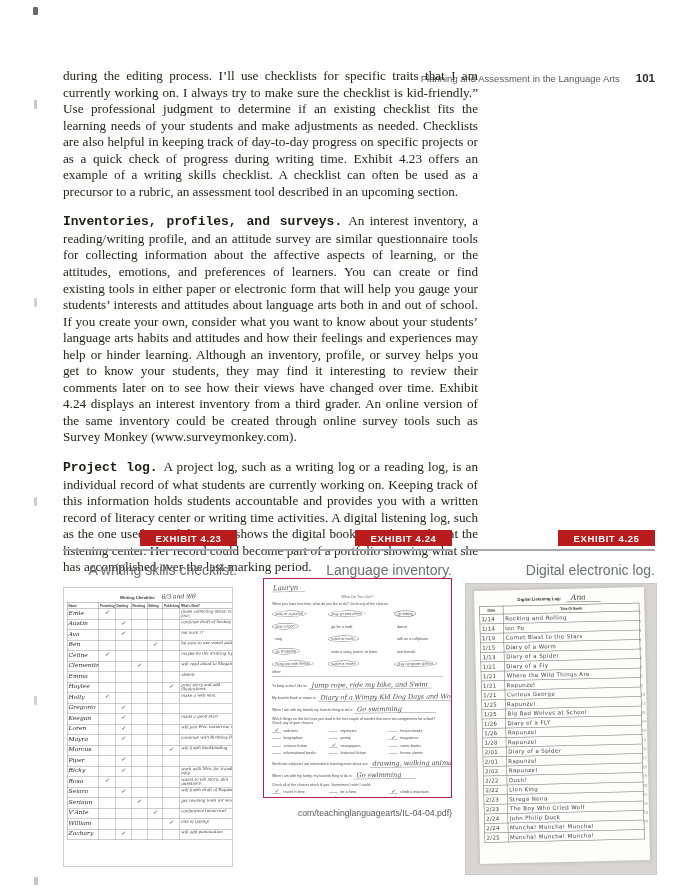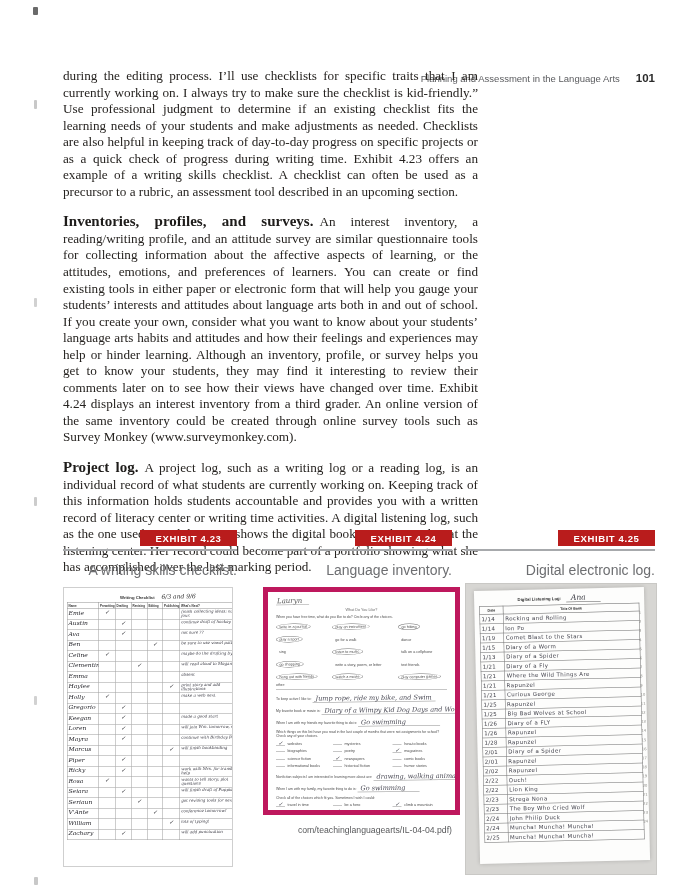--- a/index.html
+++ b/index.html
@@ -5,21 +5,21 @@
   html,body{margin:0;padding:0;}
   body{width:691px;height:896px;position:relative;background:#ffffff;overflow:hidden;
        font-family:"Liberation Serif",serif;color:#262320;}
   
   .running-head{position:absolute;top:37px;left:0;right:36px;display:flex;justify-content:flex-end;align-items:baseline;gap:16px;}
   .rh-title{font-family:"Liberation Sans",sans-serif;font-size:9.5px;color:#5a5b5e;margin-top:36px;}
   .rh-page{font-family:"Liberation Sans",sans-serif;font-size:11.5px;font-weight:bold;color:#2b2b2b;text-align:center;}
   
   .body-text{position:absolute;left:63px;top:68px;width:415px;}
   .para{margin:0 0 13px 0;font-size:13.2px;line-height:16.55px;text-align:justify;}
-  .para .lead{font-family:Liberation Serif, serif;font-size:15px;font-weight:bold;color:#1e1c1a;margin-right:6px;}
+  .para .lead{font-family:Liberation Mono, monospace;font-size:13px;font-weight:bold;color:#1e1c1a;margin-right:6px;}
   
   .edge-mark{position:absolute;background:#9a9a9a;border-radius:1px;}
   
   .exhibit{position:absolute;}
   .ex-box{margin-left:auto;width:97px;height:16px;background:#b91c1c;color:#ffffff;
           font-family:"Liberation Sans",sans-serif;font-size:9.5px;font-weight:bold;letter-spacing:.6px;
           display:flex;align-items:center;justify-content:center;}
   .ex-rule{height:2px;background:#a7a9ac;margin-top:3px;}
   .ex-caption{margin-top:11px;text-align:right;font-family:"Liberation Sans",sans-serif;font-size:14px;color:#6d6e71;}
   .fig{position:relative;overflow:hidden;background:#fff;}
@@ -31,21 +31,21 @@
   .cl-title{font-family:"Liberation Sans",sans-serif;font-size:8.5px;font-weight:bold;color:#333;}
   .cl-date{font-family:"DejaVu Serif",serif;font-style:italic;font-size:12px;color:#2d2d2d;transform:rotate(-1deg);}
   table.cltab{border-collapse:collapse;table-layout:fixed;width:324px;}
   .cltab th{font-family:"Liberation Sans",sans-serif;font-size:6px;font-weight:bold;color:#333;
             border:1px solid #8f8f8f;padding:1px 2px;text-align:left;height:10px;}
   .cltab td{border:1px solid #9a9a9a;padding:0 2px;height:20px;overflow:hidden;vertical-align:top;}
   .hw-name{font-family:"DejaVu Serif",serif;font-style:italic;font-size:12px;color:#24242a;white-space:nowrap;}
   .chk{font-family:"DejaVu Serif",serif;font-style:italic;font-size:11px;color:#2b2b31;text-align:center;}
   .hw-note{font-family:"DejaVu Serif",serif;font-style:italic;font-size:8px;line-height:1.12;color:#30303a;transform:rotate(-.4deg);}
   
-  .fig2{width:187px;height:218px;margin-top:9px;border:5px solid #be185d;}
+  .fig2{width:187px;height:218px;border:1px solid #be185d;}
   .fig2 .design{width:374px;height:436px;padding:8px 16px 6px 16px;box-sizing:border-box;
                 font-family:"Liberation Sans",sans-serif;color:#4c4c4c;}
   .inv-name{font-family:"DejaVu Serif",serif;font-style:italic;font-size:14px;color:#555;
             border-bottom:1px solid #999;display:inline-block;padding:0 14px 0 2px;transform:rotate(-1deg);}
   .inv-title{text-align:center;font-size:7.5px;color:#6b6b6b;margin:4px 0 6px 0;}
   .inv-prompt{font-size:7px;margin-bottom:6px;}
   .choice-grid{display:grid;grid-template-columns:1.15fr 1.35fr 1fr;row-gap:7px;margin-bottom:6px;}
   .opt{font-size:7.5px;display:inline-block;padding:1px 6px;}
   .opt.circled{border:1px solid #707070;border-radius:50%;transform:rotate(-1.2deg);}
   .other-row{font-size:7px;border-bottom:1px solid #8c8c8c;padding-bottom:6px;margin-bottom:7px;}

